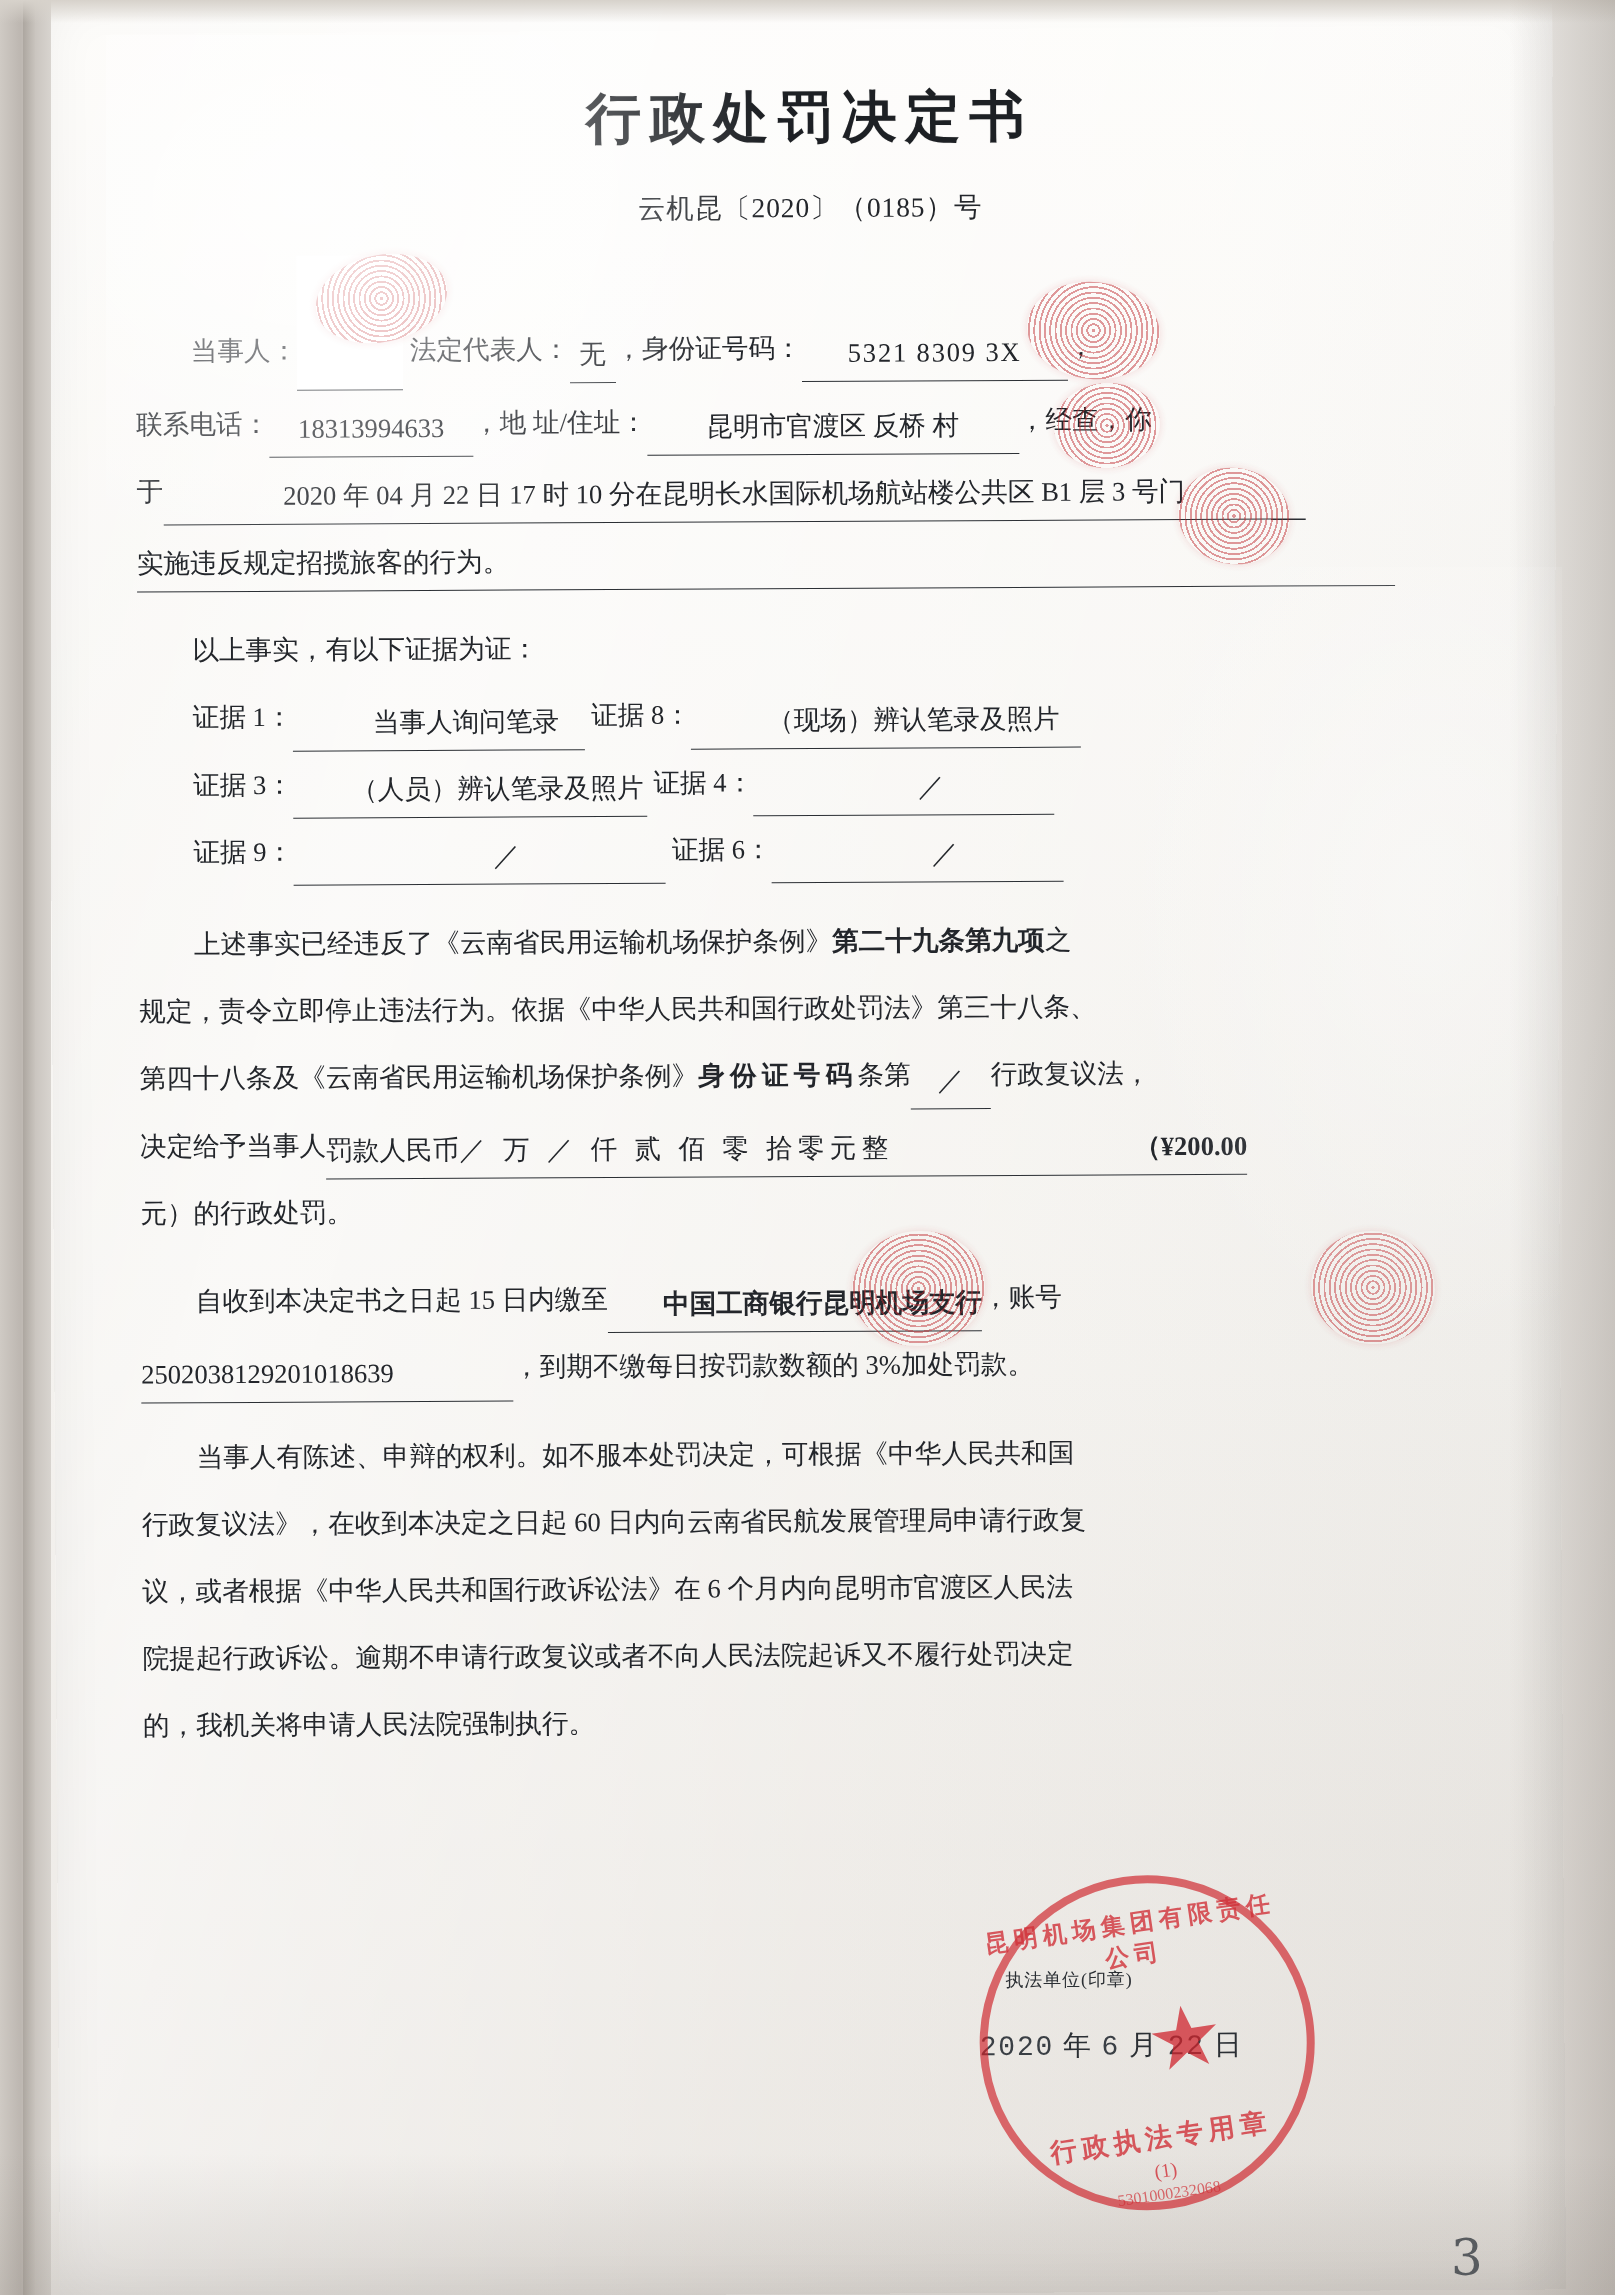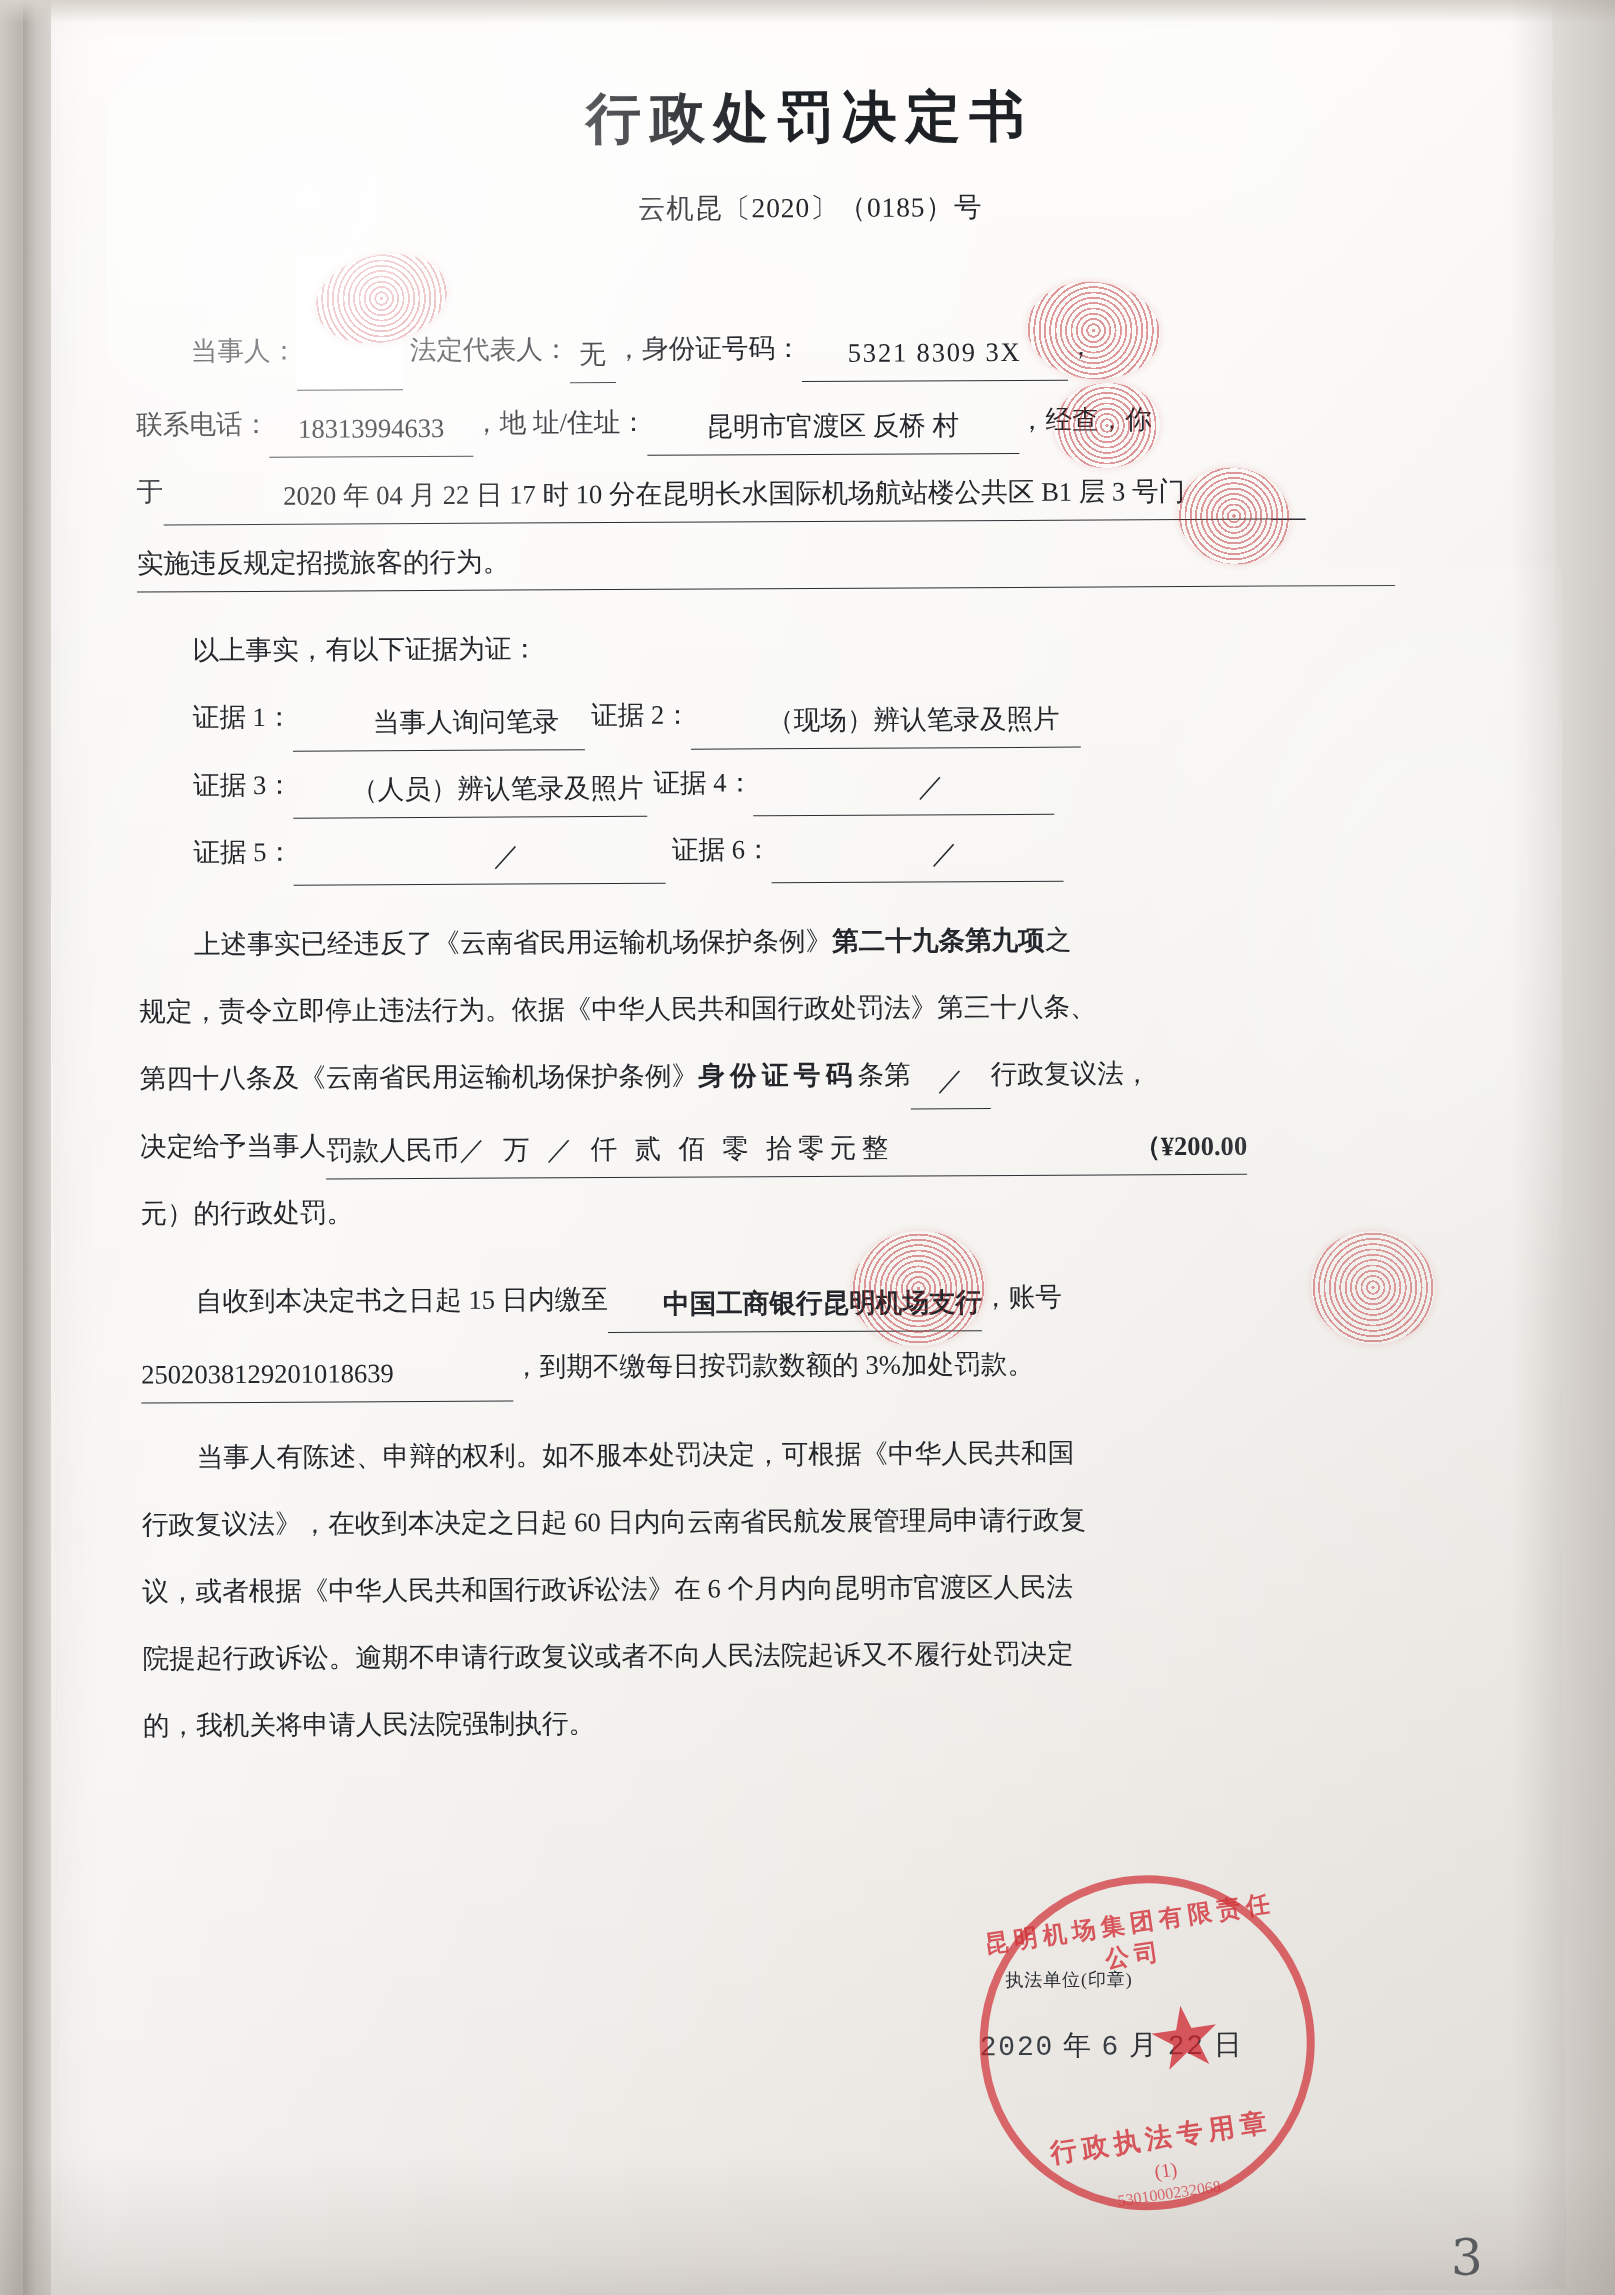--- a/index.html
+++ b/index.html
@@ -190,30 +190,30 @@
       </p>
 
       <p>
         <span class="ul" style="min-width:1258px;text-align:left;">实施违反规定招揽旅客的行为。</span>
       </p>
 
       <p class="indent" style="margin-top:25px;">以上事实，有以下证据为证：</p>
 
       <p class="indent">
         <span>证据 1：</span><span class="ul" style="min-width:292px;">当事人询问笔录</span>
-        <span>证据 2：</span><span class="ul" style="min-width:390px;">（现场）辨认笔录及照片</span>
+        <span>证据 8：</span><span class="ul" style="min-width:390px;">（现场）辨认笔录及照片</span>
       </p>
 
       <p class="indent">
         <span>证据 3：</span><span class="ul" style="min-width:354px;">（人员）辨认笔录及照片</span>
         <span>证据 4：</span><span class="ul" style="min-width:301px;">／</span>
       </p>
 
       <p class="indent">
-        <span>证据 5：</span><span class="ul" style="min-width:372px;">／</span>
+        <span>证据 9：</span><span class="ul" style="min-width:372px;">／</span>
         <span>证据 6：</span><span class="ul" style="min-width:292px;">／</span>
       </p>
 
       <p class="indent" style="margin-top:25px;">
         <span>上述事实已经违反了《云南省民用运输机场保护条例》</span><span class="bold">第二十九条第九项</span><span>之</span>
       </p>
       <p>规定，责令立即停止违法行为。依据《中华人民共和国行政处罚法》第三十八条、</p>
       <p>
         <span>第四十八条及《云南省民用运输机场保护条例》</span><span class="bold sp">身份证号码</span><span>条第</span><span class="ul" style="min-width:80px;">／</span><span>行政复议法，</span>
       </p>

